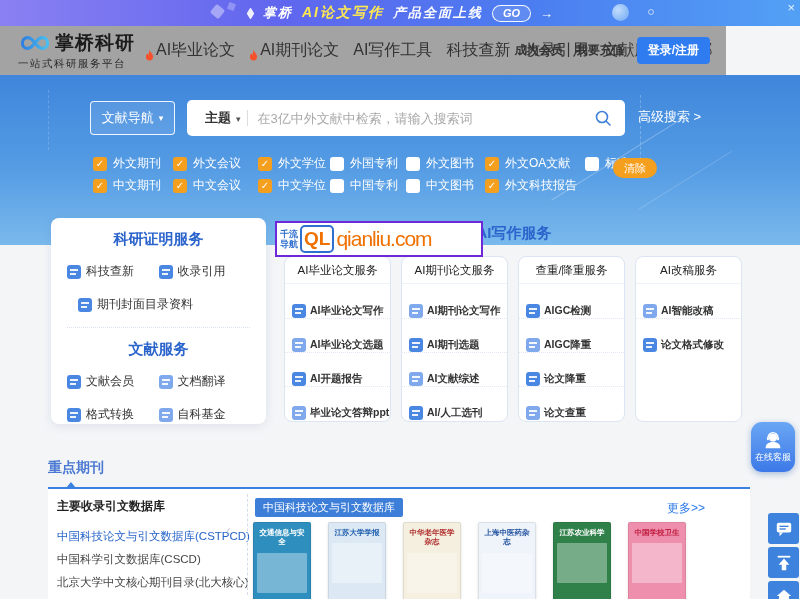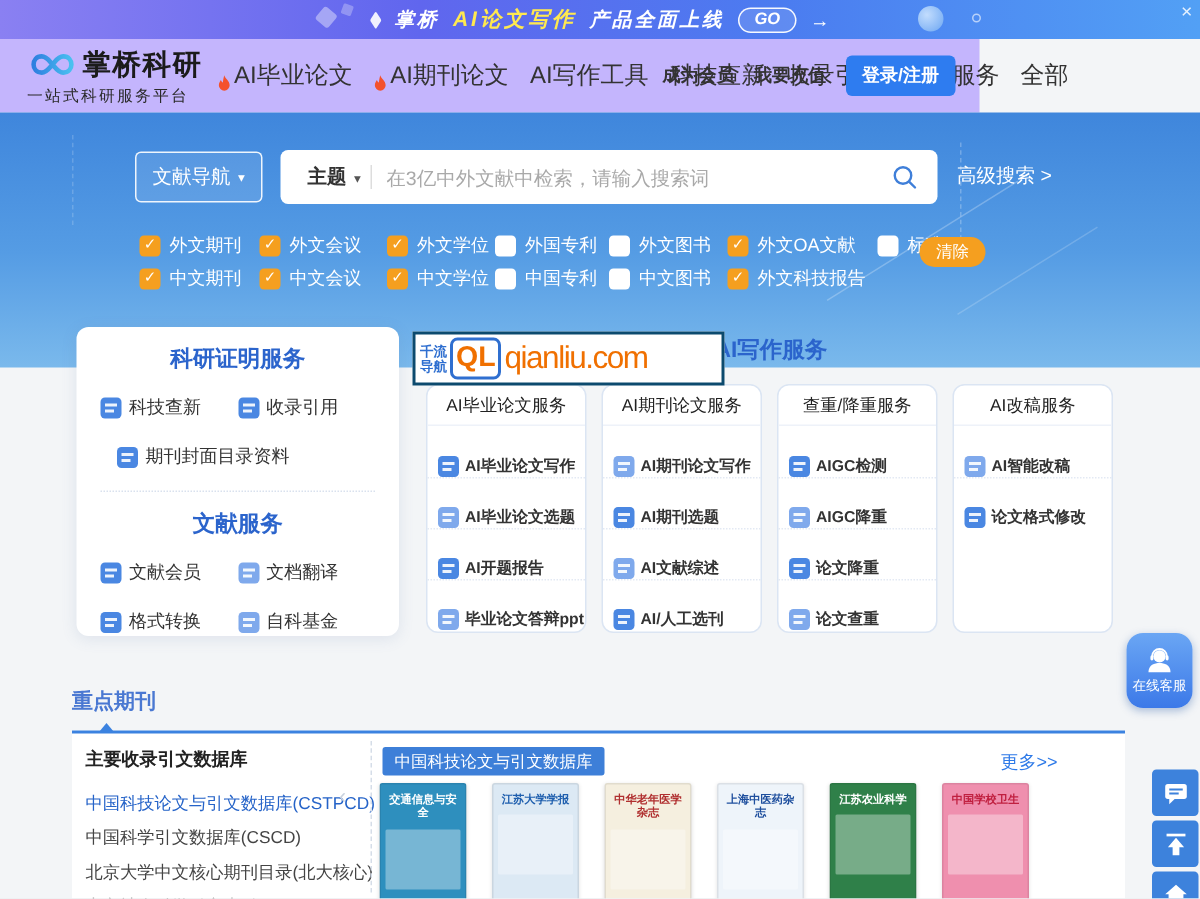--- a/index.html
+++ b/index.html
@@ -17,21 +17,21 @@
   .b-arrow { color:#fff; font-size:13px; }
   .b-spark { width:7px; height:7px; background:rgba(255,255,255,.9); transform:rotate(45deg) skew(12deg,12deg); border-radius:1px; }
   .b-cube1 { position:absolute; left:212px; top:6px; width:11px; height:11px; background:rgba(255,255,255,.40); transform:rotate(40deg); border-radius:2px; }
   .b-cube2 { position:absolute; left:228px; top:3px; width:7px; height:7px; background:rgba(255,255,255,.28); transform:rotate(20deg); border-radius:1px; }
   .b-circle { position:absolute; left:612px; top:4px; width:17px; height:17px; border-radius:50%;
     background:radial-gradient(circle at 35% 35%, #cfe6ff, #6fa9f2); opacity:.9; }
   .b-ring { position:absolute; left:648px; top:9px; width:6px; height:6px; border:1px solid rgba(255,255,255,.6); border-radius:50%; }
   .b-close { position:absolute; right:5px; top:0; color:rgba(255,255,255,.85); font-size:13px; line-height:16px; cursor:pointer; }
 
   
-  .header { position:absolute; left:0; top:26px; width:653px; height:49px; background:#c4b5fd; }
+  .header { position:absolute; left:0; top:26px; width:726px; height:49px; background:#a3a3a3; }
   .logo { position:absolute; left:18px; top:4px; }
   .logo-row { display:flex; align-items:center; gap:3px; }
   .logo-title { font-size:19px; font-weight:bold; color:#1b1b1b; letter-spacing:1px; }
   .logo-sub { font-size:10.5px; color:#2a2a2a; letter-spacing:1.5px; margin-top:1px; }
   .nav { position:absolute; left:145px; top:0; height:49px; display:flex; align-items:center; gap:14px; }
   .nav-item { display:flex; align-items:flex-end; gap:2px; font-size:16px; color:#333; cursor:pointer; white-space:nowrap; }
   .hdr-right { position:absolute; right:16px; top:0; height:49px; display:flex; align-items:center; gap:13px;font-weight:bold; }
   .hdr-link { font-size:12px; color:#333; cursor:pointer; white-space:nowrap; }
   .login-btn { background:#2e7cf0; color:#fff; font-size:12px; border-radius:4px; padding:5px 11px; cursor:pointer; white-space:nowrap; }
 
@@ -81,21 +81,21 @@
   .ai-title { position:absolute; left:278px; top:224px; width:472px; text-align:center; color:#2b64cc; font-size:15px; font-weight:bold; }
   .ai-col { position:absolute; top:256px; width:107px; height:166px; background:#fff; border:1px solid #dbe5f3; border-radius:8px; }
   .ai-col.c1 { left:284px; } .ai-col.c2 { left:401px; } .ai-col.c3 { left:518px; } .ai-col.c4 { left:635px; }
   .ai-head { height:27px; display:flex; align-items:center; justify-content:center; font-size:11.5px; font-weight:normal; color:#222;
     border-bottom:1px solid #eef2f9; white-space:nowrap; }
   .ai-item { height:34px; display:flex; align-items:flex-end; gap:4px; padding:0 7px; font-size:10.5px; color:#333;
     white-space:nowrap; cursor:pointer; overflow:hidden;font-weight:bold; }
   .ai-item + .ai-item { border-top:1px dotted #e3e9f4; }
 
   
-  .wm { position:absolute; left:275px; top:221px; width:208px; height:36px; background:#fff; border:2px solid #0c4a6e;
+  .wm { position:absolute; left:275px; top:221px; width:208px; height:36px; background:#fff; border:2px solid #6d28d9;
     display:flex; align-items:center; padding:0 3px; gap:2px; z-index:5; }
   .wm-nav { color:#2f6fd0; font-size:9px; line-height:1.15; font-weight:bold; white-space:nowrap; }
   .wm-logo { color:#f07000; font-size:19px; font-weight:bold; border:2px solid #2f6fd0; border-radius:5px; padding:0 2px;
     line-height:24px; background:#fff; }
   .wm-domain { color:#f07000; font-size:21px; white-space:nowrap; letter-spacing:-1px; }
 
   
   .j-title { position:absolute; left:48px; top:459px; color:#4a78d2; font-size:14px; font-weight:bold; }
   .j-card { position:absolute; left:48px; top:487px; width:702px; height:112px; background:#fff; border-top:2px solid #3b82e0; }
   .j-tri { position:absolute; left:18px; top:-7px; width:0; height:0; border-left:5px solid transparent;

